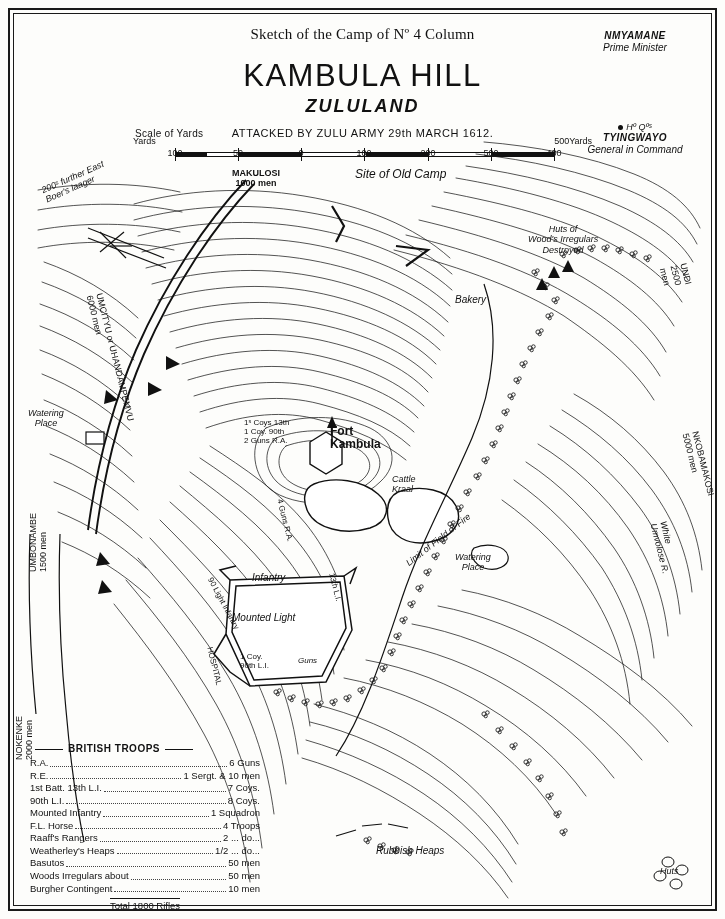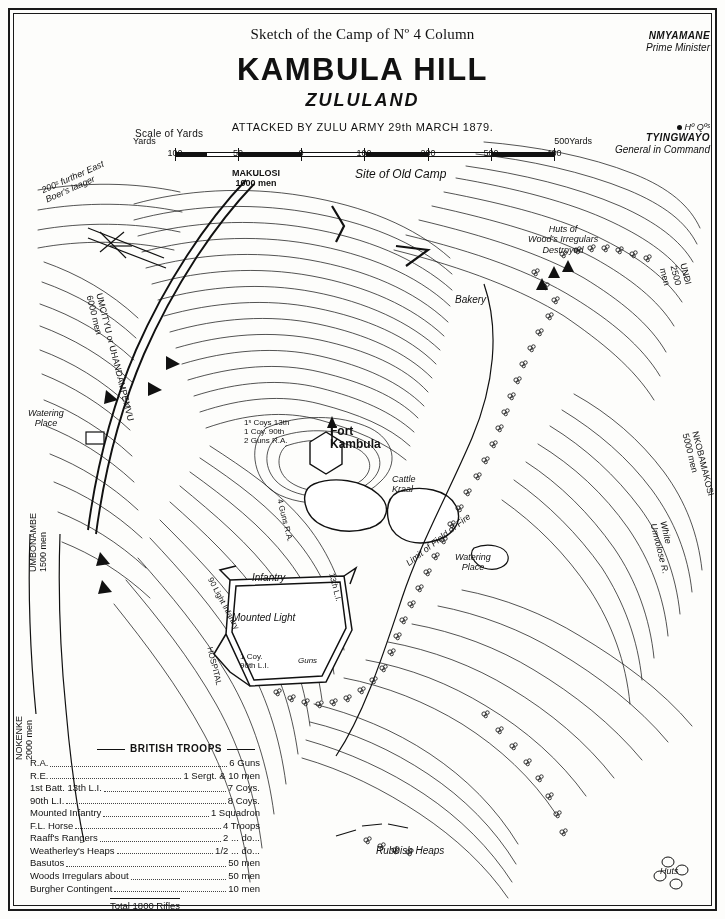--- a/index.html
+++ b/index.html
@@ -39,43 +39,43 @@
     top: 26px;
     text-align: center;
     pointer-events: none;
   }
   .title-line1 {
     font-size: 15px;
     letter-spacing: 0.2px;
   }
   .title-main {
     font-size: 31px;
-    font-weight: bold;
+    font-weight: normal;
     letter-spacing: 1.5px;
-    margin-top: 9px;
+    margin-top: 15px;
     font-family: "Liberation Sans", sans-serif;
   }
   .title-sub {
     font-size: 18px;
     font-style: italic;
     font-weight: bold;
     letter-spacing: 2px;
     margin-top: 2px;
     font-family: "Liberation Sans", sans-serif;
   }
   .title-attack {
     font-size: 11px;
     letter-spacing: 0.6px;
     margin-top: 10px;
     font-family: "Liberation Sans", sans-serif;
   }
   
   .commander {
     position: absolute;
-    text-align: right;
+    text-align: center;
     font-family: "Liberation Sans", sans-serif;
     line-height: 1.15;
   }
   .commander .name {
     font-size: 10px;
     font-weight: bold;
     font-style: italic;
     letter-spacing: 0.4px;
   }
   .commander .role {
@@ -186,21 +186,21 @@
   .legend {
     position: absolute;
     left: 30px;
     top: 742px;
     width: 230px;
     font-family: "Liberation Sans", sans-serif;
     font-size: 9.5px;
     line-height: 1.32;
   }
   .legend-title {
-    text-align: right;
+    text-align: left;
     font-size: 10px;
     font-weight: bold;
     letter-spacing: 0.5px;
     margin-bottom: 2px;
   }
   .legend-title .rule {
     display: inline-block;
     width: 28px;
     border-top: 1px solid #111;
     vertical-align: middle;
@@ -234,21 +234,21 @@
 
 <div id="map-root">
 
   <div class="frame-outer"></div>
   <div class="frame-inner"></div>
 
   <div class="title-block">
     <div class="title-line1">Sketch of the Camp of Nº 4 Column</div>
     <div class="title-main">KAMBULA HILL</div>
     <div class="title-sub">ZULULAND</div>
-    <div class="title-attack">ATTACKED BY ZULU ARMY 29th MARCH 1879.</div>
+    <div class="title-attack">ATTACKED BY ZULU ARMY 29th MARCH 1612.</div>
   </div>
 
   <div class="commander cmd-1">
     <div class="name">NMYAMANE</div>
     <div class="role">Prime Minister</div>
   </div>
   <div class="commander cmd-2">
     <div class="hq"><span class="dot-marker"></span><span>Hº Qºˢ</span></div>
     <div class="name">TYINGWAYO</div>
     <div class="role">General in Command</div>

